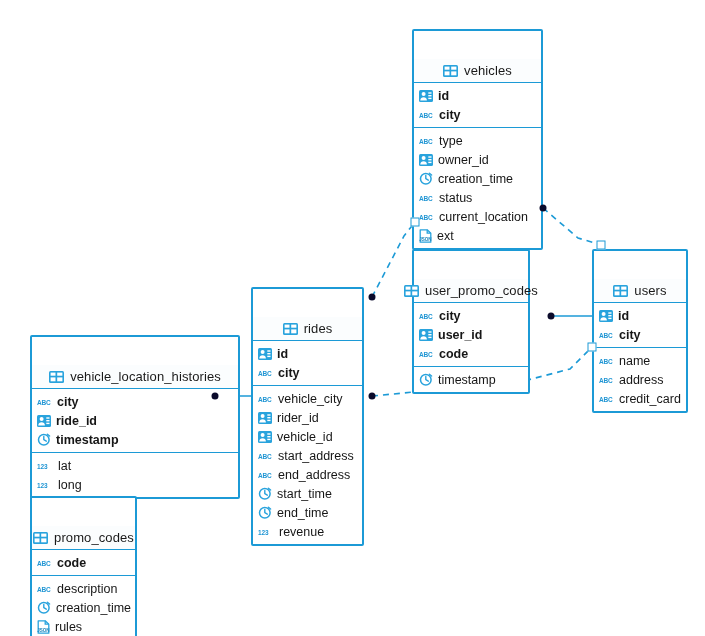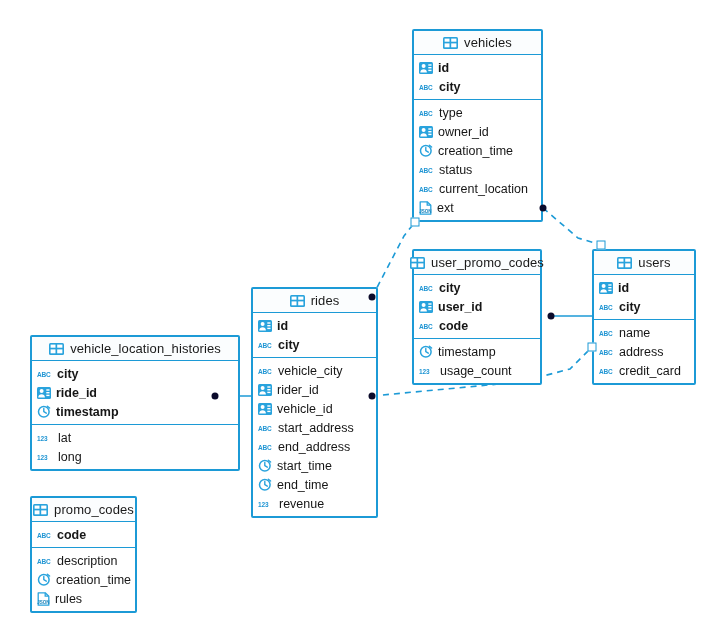--- a/index.html
+++ b/index.html
@@ -19,20 +19,21 @@
     border-radius:2px;
   }
   .tbl-header{
     box-sizing:border-box;
     height:24px;
     background:#fbfdfe;
     border-bottom:1px solid #1c9ad6;
     display:flex;align-items:center;justify-content:center;
     gap:6px;
     padding:0 6px;
+    margin-top:28px;
   }
   .tbl-title{
     font-size:13px;color:#1a1a1a;white-space:nowrap;letter-spacing:.1px;
   }
   .section{padding:3px 0 3px 0;}
   .section.keys{border-bottom:1px solid #1c9ad6;}
   .field{
     display:flex;align-items:center;gap:5px;
     height:19px;padding:0 6px 0 5px;
     font-size:12.5px;color:#161616;white-space:nowrap;
@@ -156,21 +157,21 @@
     <svg width="13" height="14" viewBox="0 0 13 14">
       <path d="M1.2 0.8 h7.0 l3.6 3.4 v9.0 h-10.6 z" fill="#ffffff" stroke="#29a3dd" stroke-width="1.3" stroke-linejoin="round"></path>
       <path d="M8.2 0.8 v3.4 h3.6" fill="none" stroke="#29a3dd" stroke-width="1.3"></path>
       <text x="6.4" y="12.4" text-anchor="middle" font-family="'Liberation Sans',sans-serif" font-size="4.6" font-weight="bold" fill="#1d86bd">JSON</text>
     </svg>
   </span>
           <span>ext</span>
         </div>
       </div>
     </div>
-    <div class="table-node" style="left: 412px; top: 249px; width: 130px;">
+    <div class="table-node" style="left: 412px; top: 249px; width: 118px;">
       <div class="tbl-header">
         <span class="ico">
     <svg width="15" height="12" viewBox="0 0 15 12">
       <rect x="0" y="0" width="15" height="12" rx="1.5" fill="#29a3dd"></rect>
       <rect x="1.6" y="1.6" width="4.9" height="3.1" fill="#ffffff"></rect>
       <rect x="8.2" y="1.6" width="5.2" height="3.1" fill="#ffffff"></rect>
       <rect x="1.6" y="6.4" width="4.9" height="3.9" fill="#ffffff"></rect>
       <rect x="8.2" y="6.4" width="5.2" height="3.9" fill="#ffffff"></rect>
     </svg>
   </span>
@@ -211,31 +212,23 @@
         <div class="field">
           <span class="ico">
     <svg width="14" height="13" viewBox="0 0 14 13">
       <circle cx="6.8" cy="6.7" r="5.3" fill="none" stroke="#29a3dd" stroke-width="1.5"></circle>
       <path d="M6.8 3.4 L6.8 6.7 L9.3 8.2" fill="none" stroke="#29a3dd" stroke-width="1.4" stroke-linecap="round"></path>
       <path d="M10.4 1.3 L12.6 3.0" stroke="#29a3dd" stroke-width="1.4" stroke-linecap="round"></path>
     </svg>
   </span>
           <span>timestamp</span>
         </div>
-        <div class="field">
-          <span class="ico">
-    <svg width="16" height="10" viewBox="0 0 32 20">
-      <text x="0" y="15" font-family="'Liberation Sans',sans-serif" font-size="13" font-weight="bold" fill="#2196d4" letter-spacing="-0.3">123</text>
-    </svg>
-  </span>
-          <span>usage_count</span>
-        </div>
       </div>
     </div>
-    <div class="table-node" style="left: 592px; top: 249px; width: 104px;">
+    <div class="table-node" style="left: 592px; top: 249px; width: 96px;">
       <div class="tbl-header">
         <span class="ico">
     <svg width="15" height="12" viewBox="0 0 15 12">
       <rect x="0" y="0" width="15" height="12" rx="1.5" fill="#29a3dd"></rect>
       <rect x="1.6" y="1.6" width="4.9" height="3.1" fill="#ffffff"></rect>
       <rect x="8.2" y="1.6" width="5.2" height="3.1" fill="#ffffff"></rect>
       <rect x="1.6" y="6.4" width="4.9" height="3.9" fill="#ffffff"></rect>
       <rect x="8.2" y="6.4" width="5.2" height="3.9" fill="#ffffff"></rect>
     </svg>
   </span>
@@ -284,21 +277,21 @@
         <div class="field">
           <span class="ico">
     <svg width="15" height="10" viewBox="0 0 30 20">
       <text x="0" y="15" font-family="'Liberation Sans',sans-serif" font-size="13" font-weight="bold" fill="#2196d4" letter-spacing="-0.4">ABC</text>
     </svg>
   </span>
           <span>credit_card</span>
         </div>
       </div>
     </div>
-    <div class="table-node" style="left: 251px; top: 287px; width: 127px;">
+    <div class="table-node" style="left: 251px; top: 287px; width: 113px;">
       <div class="tbl-header">
         <span class="ico">
     <svg width="15" height="12" viewBox="0 0 15 12">
       <rect x="0" y="0" width="15" height="12" rx="1.5" fill="#29a3dd"></rect>
       <rect x="1.6" y="1.6" width="4.9" height="3.1" fill="#ffffff"></rect>
       <rect x="8.2" y="1.6" width="5.2" height="3.1" fill="#ffffff"></rect>
       <rect x="1.6" y="6.4" width="4.9" height="3.9" fill="#ffffff"></rect>
       <rect x="8.2" y="6.4" width="5.2" height="3.9" fill="#ffffff"></rect>
     </svg>
   </span>

